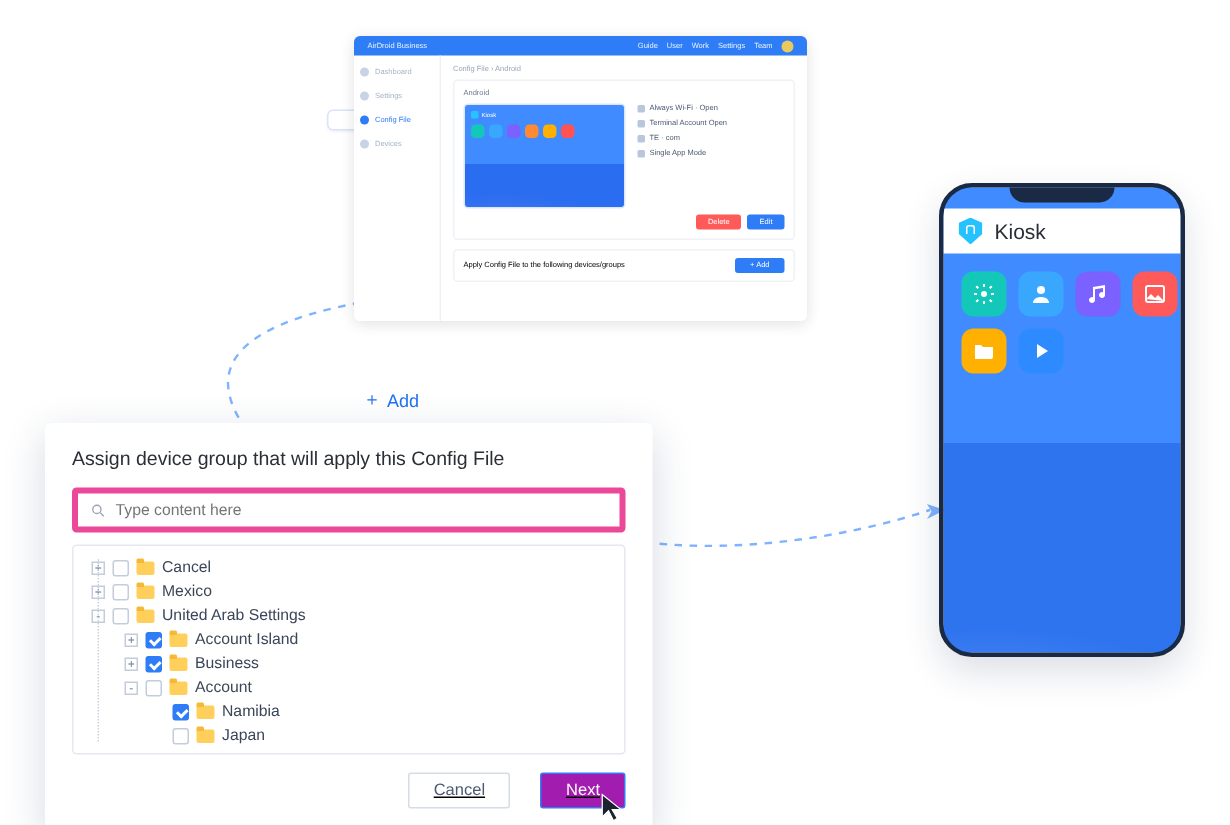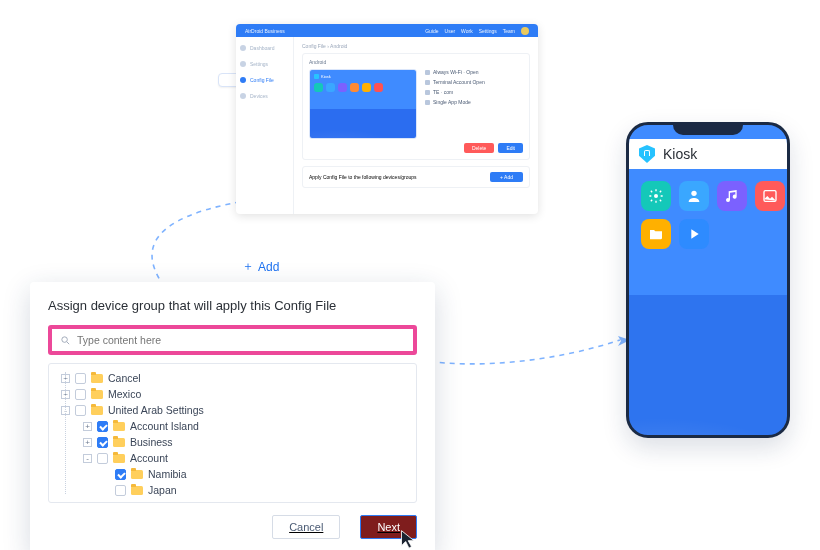--- a/index.html
+++ b/index.html
@@ -62,21 +62,21 @@
   .node .cb { width: 11px; height: 11px; border: 1px solid #c3ccdb; border-radius: 2px; background: #fff; flex: none; cursor: pointer; position: relative; }
   .node .cb.checked { background: #2e7cf6; border-color: #2e7cf6; }
   .node .cb.checked::after { content: ""; position: absolute; left: 2px; top: 2px; width: 5px; height: 3px; border: 2px solid #fff; border-top: none; border-right: none; transform: rotate(-45deg); }
   .node .folder { width: 12px; height: 9px; background: #ffcf5c; border-radius: 1.5px; position: relative; flex: none; }
   .node .folder::before { content: ""; position: absolute; left: 0; top: -2px; width: 5px; height: 3px; background: #f5b93a; border-radius: 1px 1px 0 0; }
   .d1{padding-left:6px}.d2{padding-left:28px}.d3{padding-left:46px}
 
   .modal-actions { display: flex; justify-content: flex-end; gap: 20px; margin-top: 12px; position: relative; text-decoration: underline; }
   .mbtn { font-size: 11px; padding: 5px 16px; border-radius: 2px; cursor: pointer; }
   .mbtn.cancel { background: #fff; border: 1px solid #d6dce6; color: #4a5a73; }
-  .mbtn.next { background: #7f1d1d; border: 1px solid #2e7cf6; color: #fff; }
+  .mbtn.next { background: #a21caf; border: 1px solid #2e7cf6; color: #fff; }
   .cursor { position: absolute; right: -2px; bottom: -14px; }
   .cursor svg { width: 20px; height: 20px; }
 
   
   .phone { position: absolute; left: 626px; top: 122px; width: 164px; height: 316px; border: 3px solid #1b2a44; border-radius: 22px; background: linear-gradient(#3f8bff 0 55%, #2e74ef 55% 100%); overflow: hidden; box-shadow: 0 10px 24px rgba(20,40,80,.15); }
   .phone::before { content: ""; position: absolute; left: -30px; right: -30px; bottom: -10px; height: 210px; background: radial-gradient(230px 80px at 28% 110%, rgba(255,255,255,.14), transparent 60%), radial-gradient(230px 80px at 72% 118%, rgba(255,255,255,.12), transparent 60%); }
   .notch { position: absolute; top: -2px; left: 50%; transform: translateX(-50%); width: 70px; height: 12px; background: #1b2a44; border-radius: 0 0 10px 10px; }
   .phone-head { position: relative; margin-top: 14px; background: #fff; height: 30px; display: flex; align-items: center; gap: 8px; padding: 0 10px; }
   .phone-head .shield { width: 16px; height: 18px; background: #26c2ff; clip-path: polygon(50% 0,100% 20%,100% 60%,50% 100%,0 60%,0 20%); position: relative; }
   .phone-head .shield::after { content: ""; position: absolute; left: 5px; top: 5px; width: 4px; height: 5px; border: 1.5px solid #fff; border-bottom: none; border-radius: 2px 2px 0 0; }

